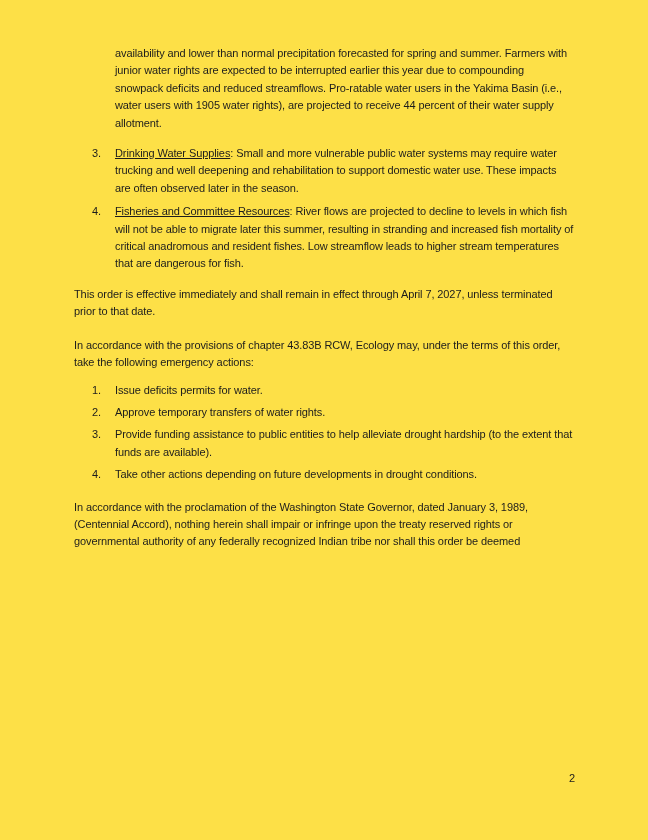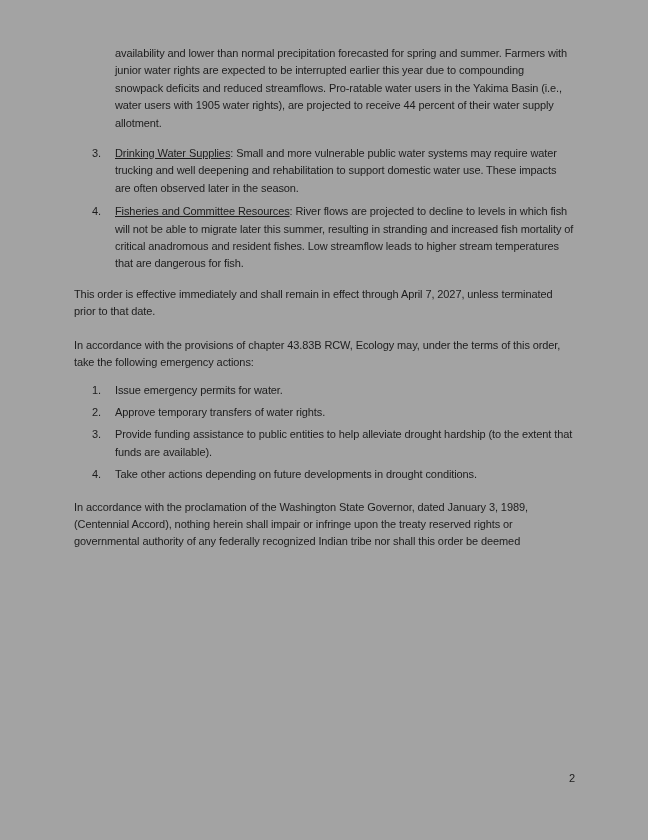--- a/index.html
+++ b/index.html
@@ -1,20 +1,20 @@
 <!DOCTYPE html>
 <html><head>
 <meta charset="utf-8">
 <style>
   html, body { margin: 0; padding: 0; background: #ffffff; }
   .page {
     position: relative;
     width: 648px;
     height: 840px;
-    background: #a3a3a3;
+    background: #fde047;
     font-family: "Liberation Sans", sans-serif;
     font-size: 11px;
     line-height: 17.4px;
     letter-spacing: -0.1px;
     color: #1c1c1c;
     overflow: hidden;
     box-sizing: border-box;
   }
   .content {
     position: absolute;
@@ -80,21 +80,21 @@
 
 
 
     <p>This order is effective immediately and shall remain in effect through April 7, 2027, unless terminated prior to that date.</p>
 
     <p class="mb10">In accordance with the provisions of chapter 43.83B RCW, Ecology may, under the terms of this order, take the following emergency actions:</p>
 
     <ol class="doc-list actions-list">
       <li>
         <span class="num">1.</span>
-        <span class="li-text">Issue emergency permits for water.</span>
+        <span class="li-text">Issue deficits permits for water.</span>
       </li>
       <li>
         <span class="num">2.</span>
         <span class="li-text">Approve temporary transfers of water rights.</span>
       </li>
       <li>
         <span class="num">3.</span>
         <span class="li-text">Provide funding assistance to public entities to help alleviate drought hardship (to the extent that funds are available).</span>
       </li>
       <li>

